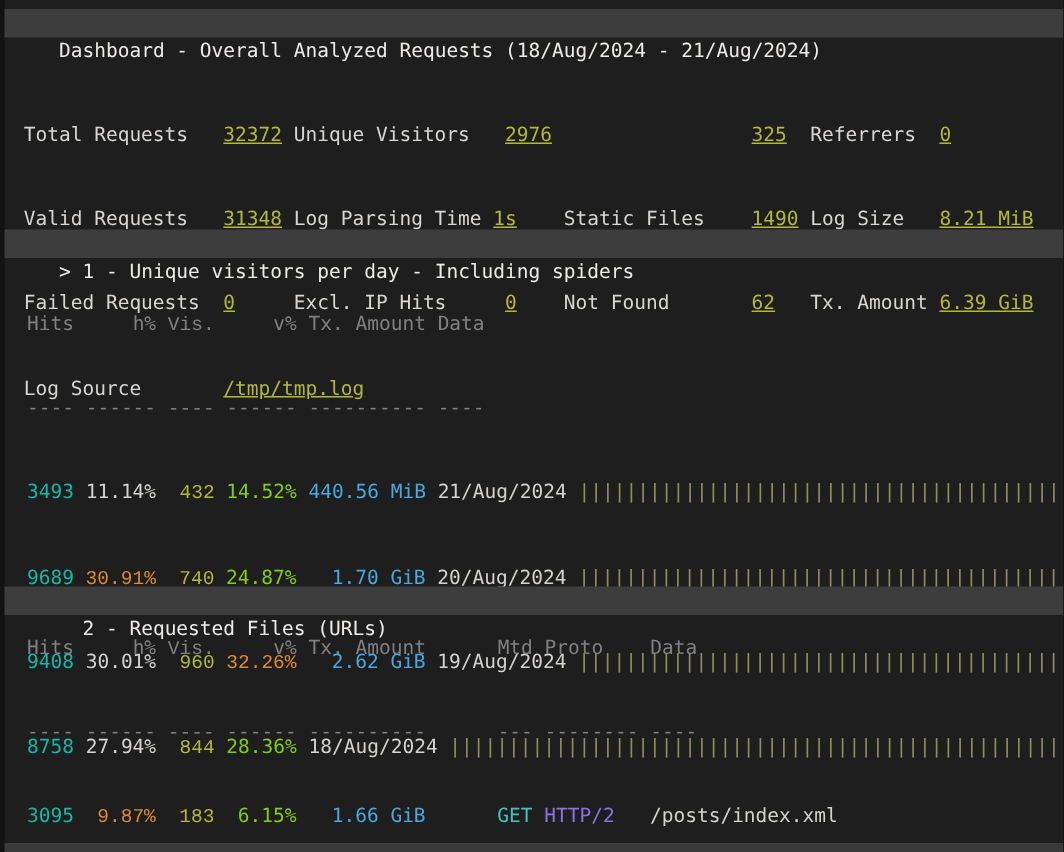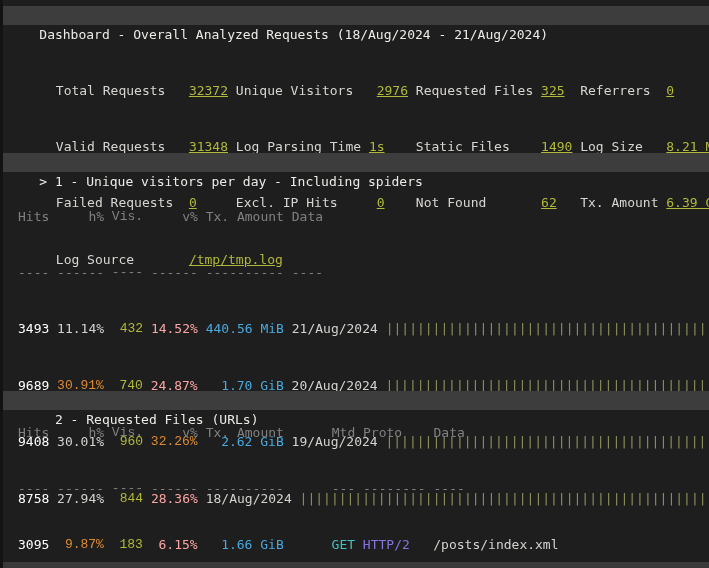--- a/index.html
+++ b/index.html
@@ -13,38 +13,38 @@
   .tbar{
     position:absolute;left:0;right:0;height:19px;line-height:19px;
     background:#3d3d3d;color:#edebe7;padding-left:8px;box-sizing:border-box;
   }
   .titlebar{top:6px;}
   .p1bar{top:133px;margin-top:20px;}
   .p2bar{top:349px;margin-top:42px;}
   .bstrip{position:absolute;left:0;right:0;top:562px;height:6px;background:#3a3a3a;}
 
   
-  .summary{position:absolute;top:44px;left:0;right:0;padding-left:40px;}
+  .summary{position:absolute;top:44px;left:0;right:0;}
   .sline{position:relative;height:18.8px;}
   .sline span{position:absolute;top:0;}
   .lab{color:#d8d6d2;}
   .val{color:#b1b93a;text-decoration:underline;}
 
   
   .ptable{position:absolute;left:0;right:0;}
   .p1table{top:170px;}
   .p2table{top:386px;}
   .trow{display:flex;height:18.8px;padding-left:18px;box-sizing:border-box;}
   .trow span{display:block;box-sizing:border-box;flex:none;}
   .muted span{color:#808080 !important;}
 
-  .f-hits {width:4ch; text-align:right;color:#ffffff;}
+  .f-hits {width:4ch; text-align:right;color:#14b8a6;}
   .f-hp   {width:7ch; text-align:right;color:#d4d2ce;}
   .f-vis  {width:5ch; text-align:right;color:#b1b93a;font-family:Liberation Mono, monospace;}
-  .f-vp   {width:7ch; text-align:right;color:#fca5a5;}
+  .f-vp   {width:7ch; text-align:right;color:#84cc16;}
   .f-tx   {width:11ch;text-align:right;color:#49a8dd;}
   .f-date {width:12ch;text-align:left;padding-left:1ch;color:#d4d2ce;}
   .f-bars {flex:1 1 auto !important;overflow:hidden;padding-left:1ch;color:#8e905a;}
   .f-mtd  {width:4ch; text-align:center;padding-left:1ch;color:#42c3bd;margin-left:40px;}
   .f-proto{width:9ch; text-align:left;padding-left:1ch;color:#8973e3;}
   .f-path {text-align:left;padding-left:1ch;color:#d4d2ce;overflow:hidden;flex:1 1 auto !important;}
   .org{color:#dd8a35 !important;font-family:Liberation Mono, monospace;}
 </style>
 </head>
 <body>
@@ -55,21 +55,20 @@
   <div class="tbar titlebar">
     <span>Dashboard - Overall Analyzed Requests (18/Aug/2024 - 21/Aug/2024)</span>
   </div>
 
   <div class="summary">
     <div class="sline">
       <span class="lab" style="left:calc(8px + 1ch)">Total Requests</span>
       <span class="val" style="left:calc(8px + 18ch)">32372</span>
       <span class="lab" style="left:calc(8px + 24ch)">Unique Visitors</span>
       <span class="val" style="left:calc(8px + 42ch)">2976</span>
-      <span class="lab" style="left:calc(8px + 47ch)">Requested Files</span>
       <span class="val" style="left:calc(8px + 63ch)">325</span>
       <span class="lab" style="left:calc(8px + 68ch)">Referrers</span>
       <span class="val" style="left:calc(8px + 79ch)">0</span>
     </div>
     <div class="sline">
       <span class="lab" style="left:calc(8px + 1ch)">Valid Requests</span>
       <span class="val" style="left:calc(8px + 18ch)">31348</span>
       <span class="lab" style="left:calc(8px + 24ch)">Log Parsing Time</span>
       <span class="val" style="left:calc(8px + 41ch)">1s</span>
       <span class="lab" style="left:calc(8px + 47ch)">Static Files</span>

